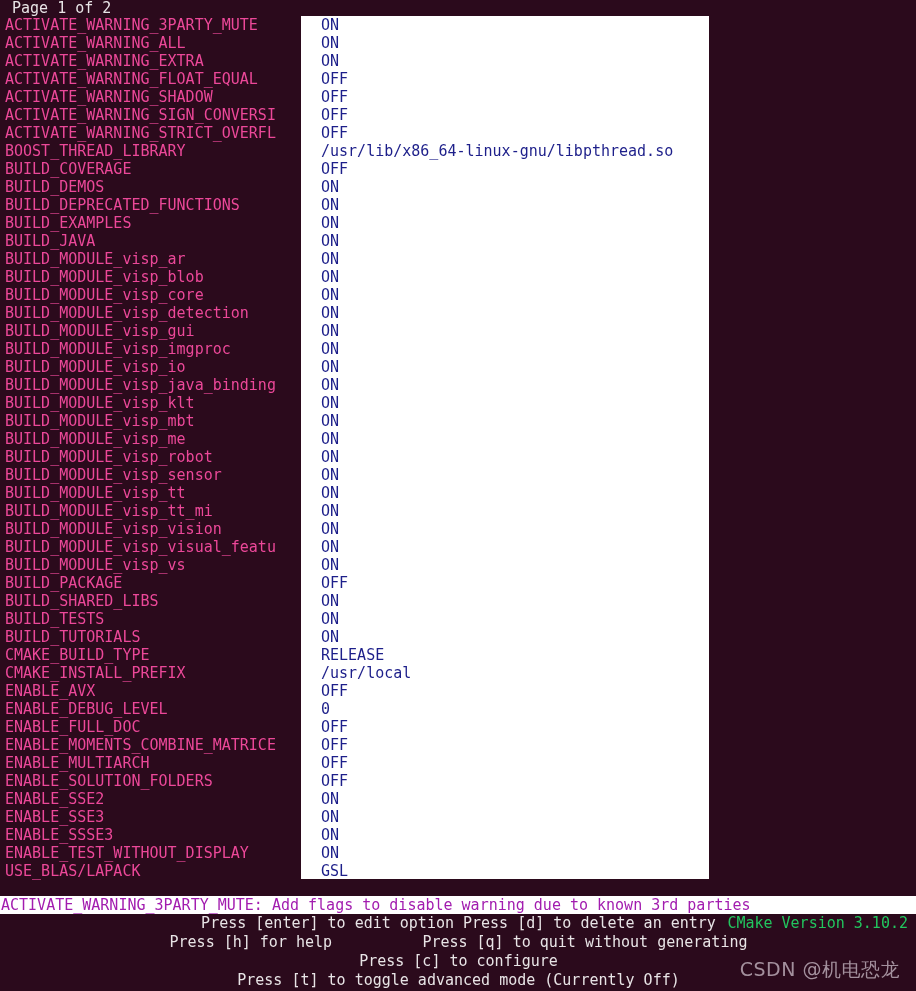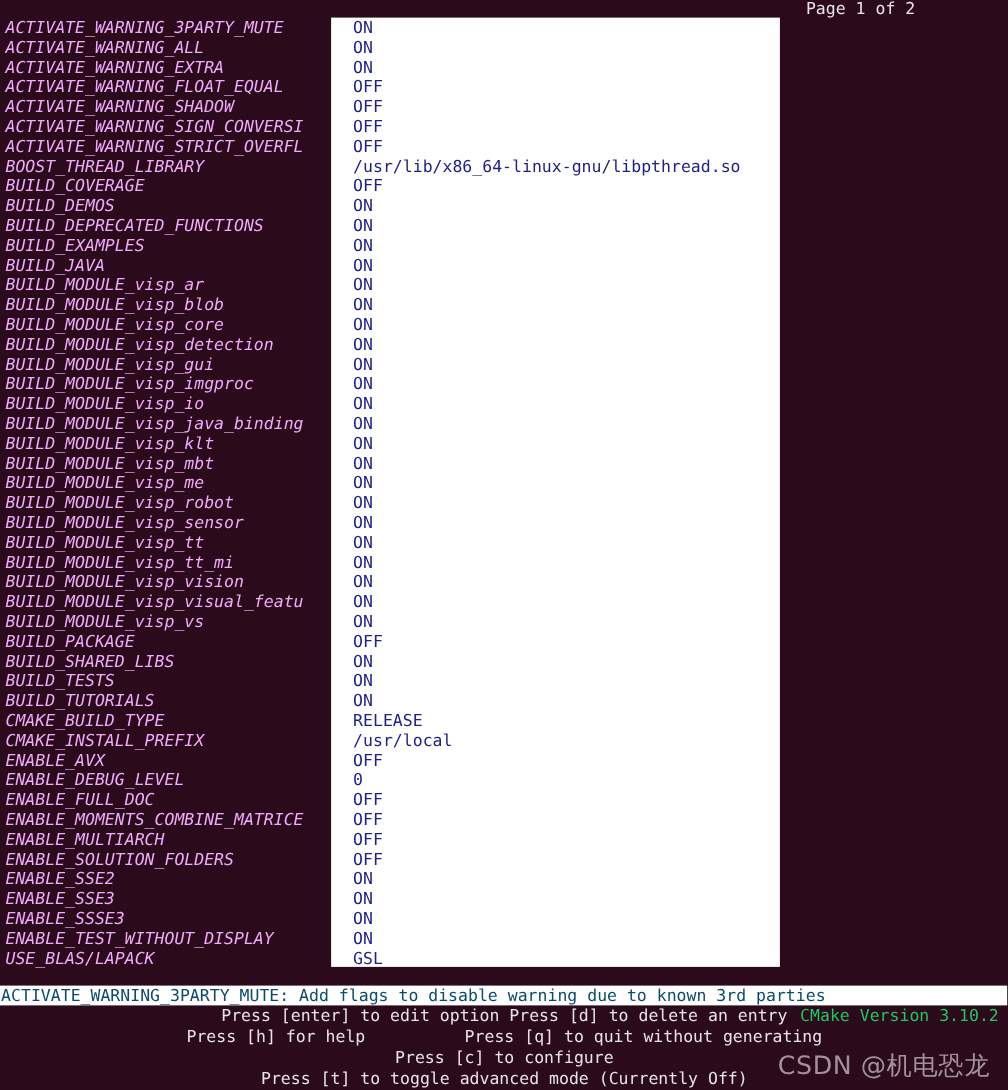--- a/index.html
+++ b/index.html
@@ -17,25 +17,25 @@
     line-height: 18px;
     color: #e8e4e6;
     overflow: hidden;
     -webkit-font-smoothing: antialiased;
   }
 
   
   .page-header {
     position: absolute;
     top: 0px;
-    left: 0;
+    left: 12px;
     width: 832px;
     height: 16px;
     line-height: 16px;
-    text-align: right;
+    text-align: left;
     color: #e8e4e6;
     white-space: pre;
   }
 
   
   .cache-area {
     position: absolute;
     top: 16px;
     left: 0;
     width: 916px;
@@ -59,42 +59,41 @@
   .cache-row {
     position: relative;
     height: 18px;
     line-height: 18px;
     white-space: pre;
   }
   .cache-name {
     position: absolute;
     left: 5px;
     top: 0;
-    color: #f0abfc;
-    white-space: pre;
-    font-style: italic;
+    color: #ec4899;
+    white-space: pre;
   }
   .cache-value {
     position: absolute;
     left: 321px;
     top: 0;
     color: #1d1f8a;
     white-space: pre;
   }
 
   
   .status-bar {
     position: absolute;
     left: 0;
     top: 896px;
     width: 916px;
     height: 18px;
     line-height: 18px;
     background: #ffffff;
-    color: #0c4a6e;
+    color: #a21caf;
     white-space: pre;
     padding-left: 1px;
     box-sizing: border-box;
     overflow: hidden;
   }
   .help-block {
     position: absolute;
     left: 0;
     top: 914px;
     width: 916px;
@@ -115,21 +114,21 @@
     color: #22c55e;
     white-space: pre;
   }
 
   
   .watermark {
     position: absolute;
     right: 16px;
     top: 960px;
     font-family: "DejaVu Sans", "Liberation Sans", sans-serif;
-    font-size: 23px;
+    font-size: 19px;
     color: #b9a8b4;
     opacity: 0.85;
     white-space: pre;
     letter-spacing: 0.5px;
   }
 </style>
 </head>
 <body>
 
 <div id="screen">

